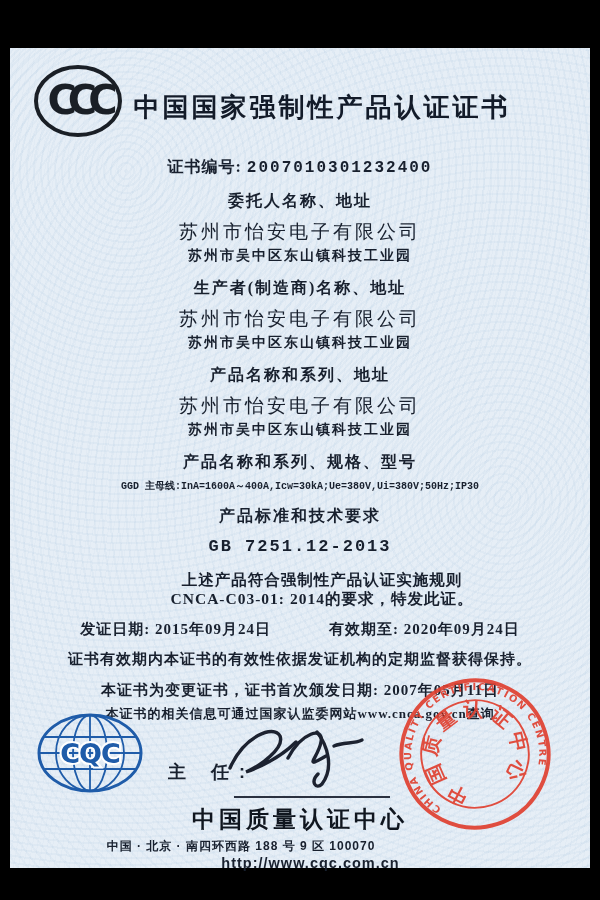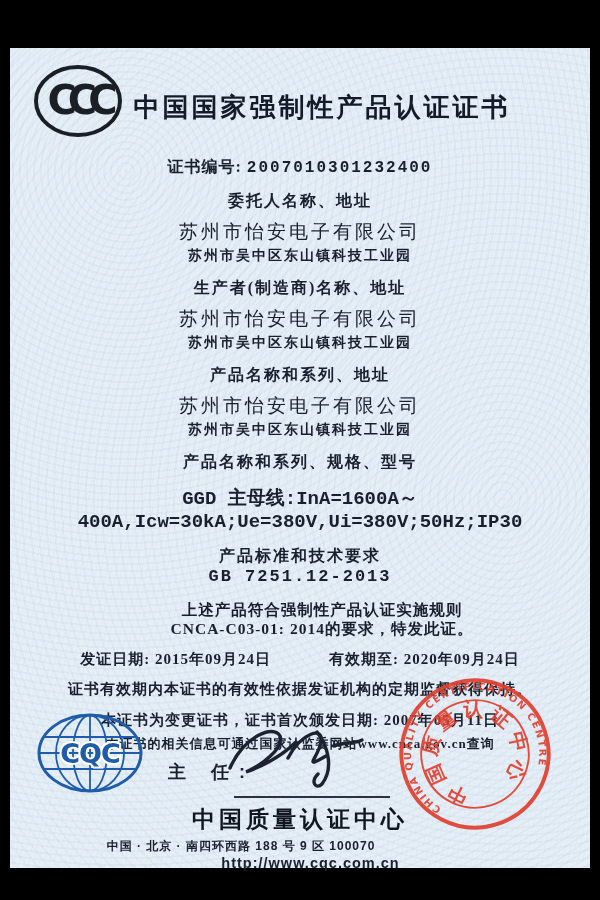--- a/index.html
+++ b/index.html
@@ -21,23 +21,23 @@
   .title { padding-top:42px; padding-left:64px; padding-right:20px; font-size:26px; font-weight:bold; letter-spacing:3px; color:#131b29; }
 
   .cert-no { margin-top:32px; font-size:16px; font-weight:bold; letter-spacing:1px; }
   .cert-no .num { font-family:"Liberation Mono","DejaVu Sans Mono",monospace; font-size:16px; letter-spacing:2px; }
 
   .sec-head { margin-top:13px; font-size:16px; font-weight:bold; letter-spacing:2px; }
   .sec-line1 { margin-top:7px; font-size:19px; letter-spacing:3px; }
   .sec-line2 { margin-top:2px; font-size:14px; font-weight:bold; letter-spacing:2px; }
 
   .product-name { margin-top:8px; font-size:17px; letter-spacing:2px; }
-  .product-spec { margin-top:12px; font-size:19px; font-weight:bold; font-family:"Liberation Mono","DejaVu Sans Mono",monospace; letter-spacing:0px; }
+  .product-spec { margin-top:6px; font-size:10px; font-weight:bold; font-family:"Liberation Mono","DejaVu Sans Mono",monospace; letter-spacing:0px; }
 
-  .standard-val { font-size:17px; letter-spacing:2px; font-family:"Liberation Mono","DejaVu Sans Mono",monospace; font-weight:bold; }
+  .standard-val { margin-top:10px; font-size:17px; letter-spacing:2px; font-family:"Liberation Mono","DejaVu Sans Mono",monospace; font-weight:bold; }
 
   .statement { margin-top:14px; font-size:15.5px; font-weight:bold; line-height:1.25; letter-spacing:1px;padding-left:44px; }
 
   .dates-row { margin-top:11px; display:flex; justify-content:center; gap:58px; font-size:15px; font-weight:bold; letter-spacing:1px; }
 
   .note1 { margin-top:11px; font-size:15px; font-weight:bold; letter-spacing:1px; }
   .note2 { margin-top:12px; font-size:15px; font-weight:bold; letter-spacing:1px; }
   .note3 { margin-top:5px; font-size:13px; font-weight:bold; letter-spacing:1px; }
 
   .cqc-logo { position:absolute; left:24px; top:662px; width:112px; height:86px; }

